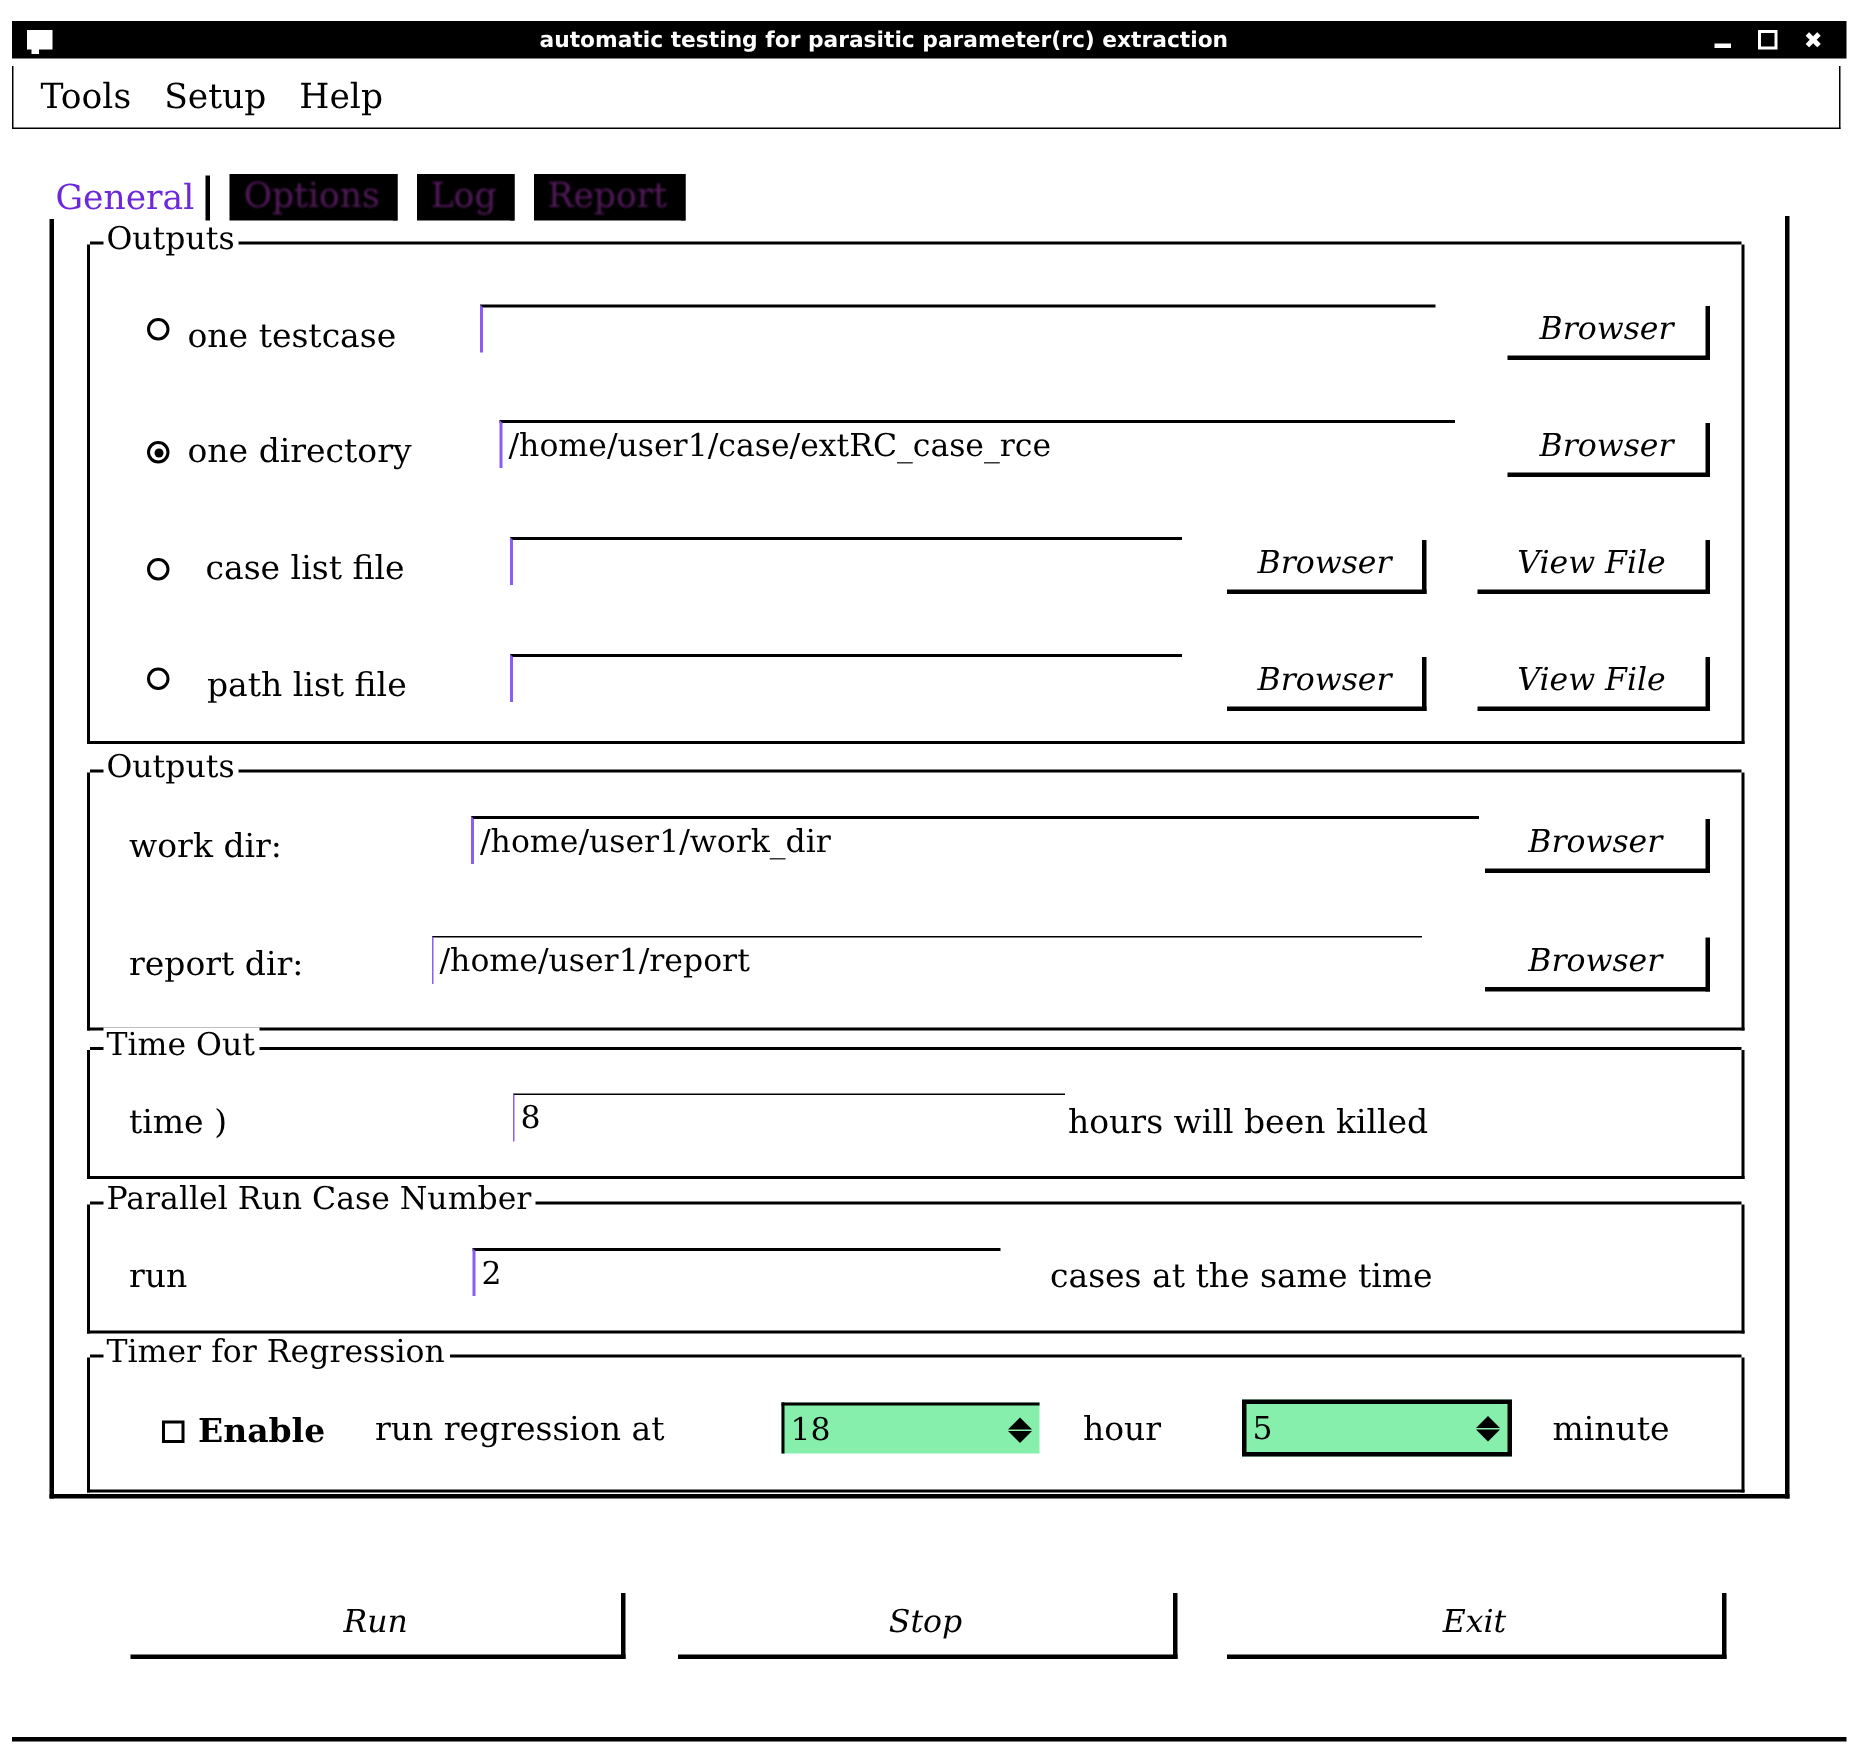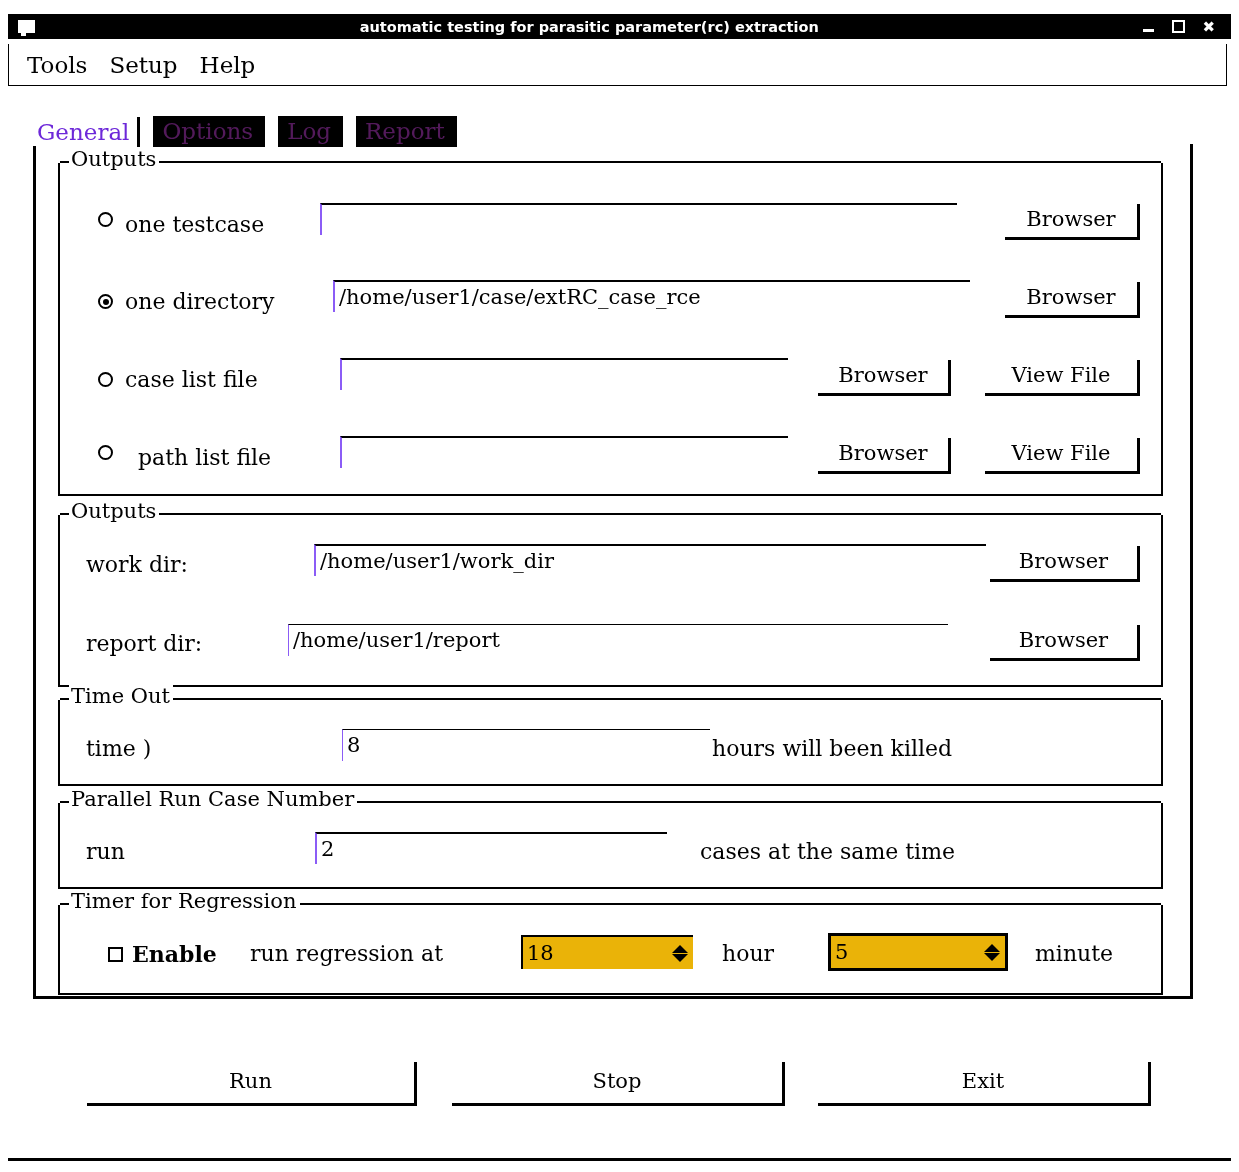--- a/index.html
+++ b/index.html
@@ -121,25 +121,26 @@
   
   .btn{
     position:absolute;box-sizing:border-box;
     background:#ffffff;
     border-right:3px solid #000000;
     border-bottom:3px solid #000000;
     font-size:21px;
     display:flex;align-items:center;justify-content:center;
     cursor:default;font-family:"DejaVu Serif", serif;
     padding-bottom:4px;
+    font-style:italic;
   }
 
   
   .spin{
-    position:absolute;box-sizing:border-box;background:#eab308;
+    position:absolute;box-sizing:border-box;background:#86efac;
     display:flex;align-items:center;
   }
   .spin.plain{border-top:2px solid #000000;border-left:2px solid #000000;}
   .spin.focus{border:3px solid #000000;}
   .spin .sval{
     flex:1 1 auto;font-size:21px;padding-left:4px;white-space:nowrap;overflow:hidden;
   }
   .spin .arrows{
     flex:0 0 auto;width:20px;height:100%;
     display:flex;flex-direction:column;align-items:center;justify-content:center;gap:1px;
@@ -200,21 +201,21 @@
 <div class="field" style="left:320px;top:203px;width:637px;height:32px;"></div>
 <div class="btn" style="left:1005px;top:204px;width:135px;height:36px;">Browser</div>
 
 <div style="position:absolute;left:98px;top:289px;display:flex;align-items:center;gap:12px;">
   <span class="radio filled"></span>
   <span class="lbl">one directory</span>
 </div>
 <div class="field" style="left:333px;top:280px;width:637px;height:32px;">/home/user1/case/extRC_case_rce</div>
 <div class="btn" style="left:1005px;top:282px;width:135px;height:36px;">Browser</div>
 
-<div style="position:absolute;left:98px;top:367px;display:flex;align-items:center;gap:12px;text-align:center;">
+<div style="position:absolute;left:98px;top:367px;display:flex;align-items:center;gap:24px;text-align:center;">
   <span class="radio"></span>
   <span class="lbl">case list file</span>
 </div>
 <div class="field" style="left:340px;top:358px;width:448px;height:32px;"></div>
 <div class="btn" style="left:818px;top:360px;width:133px;height:36px;">Browser</div>
 <div class="btn" style="left:985px;top:360px;width:155px;height:36px;">View File</div>
 
 <div style="position:absolute;left:98px;top:445px;display:flex;gap:25px;">
   <span class="radio"></span>
   <span class="lbl">path list file</span>

